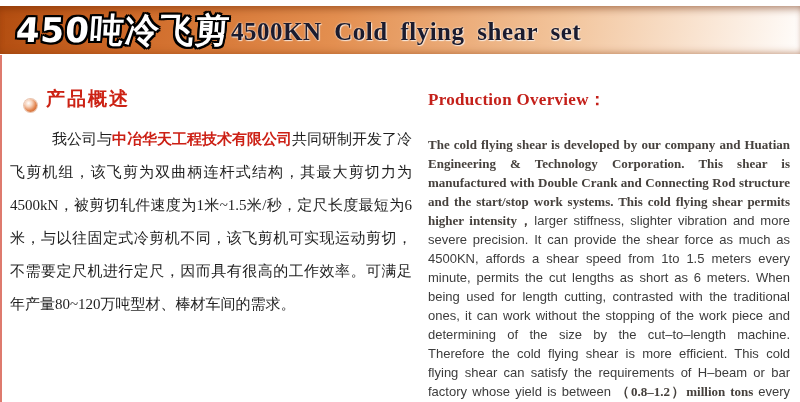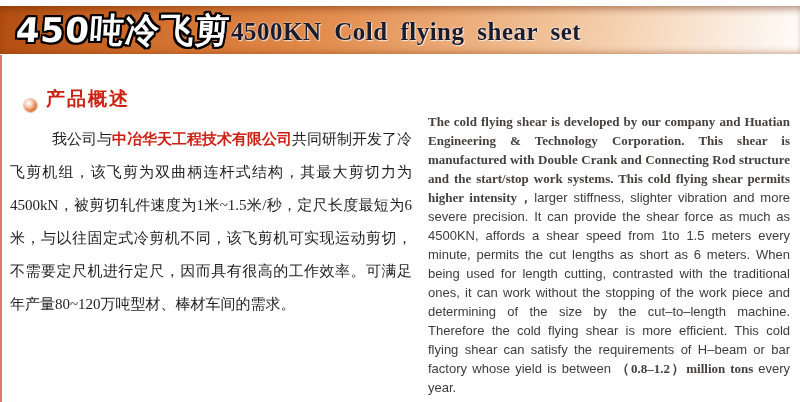--- a/index.html
+++ b/index.html
@@ -80,14 +80,15 @@
 
 <div class="col-left">
   <div class="cn-heading-row">
     <span class="ring-bullet"></span>
     <span class="cn-heading">产品概述</span>
   </div>
   <div class="cn-paragraph"><span>我公司与</span><span class="cn-company">中冶华天工程技术有限公司</span><span>共同研制开发了冷飞剪机组，该飞剪为双曲柄连杆式结构，其最大剪切力为4500kN，被剪切轧件速度为1米~1.5米/秒，定尺长度最短为6米，与以往固定式冷剪机不同，该飞剪机可实现运动剪切，不需要定尺机进行定尺，因而具有很高的工作效率。可满足年产量80~120万吨型材、棒材车间的需求。</span></div>
 </div>
 
 <div class="col-right">
+  <div class="en-heading">Production Overview：</div>
   <div class="en-paragraph"><span class="seg-serif">The cold flying shear is developed by our company and Huatian Engineering &amp; Technology Corporation. This shear is manufactured with Double Crank and Connecting Rod structure and the start/stop work systems. This cold flying shear permits higher intensity，</span><span class="seg-sans">larger stiffness, slighter vibration and more severe precision. It can provide the shear force as much as 4500KN, affords a shear speed from 1to 1.5 meters every minute, permits the cut lengths as short as 6 meters. When being used for length cutting, contrasted with the traditional ones, it can work without the stopping of the work piece and determining of the size by the cut–to–length machine. Therefore the cold flying shear is more efficient. This cold flying shear can satisfy the requirements of H–beam or bar factory whose yield is between </span><span class="seg-serif">（0.8–1.2）million tons </span><span class="seg-sans">every year.</span></div>
 </div>
 
 </body></html>

